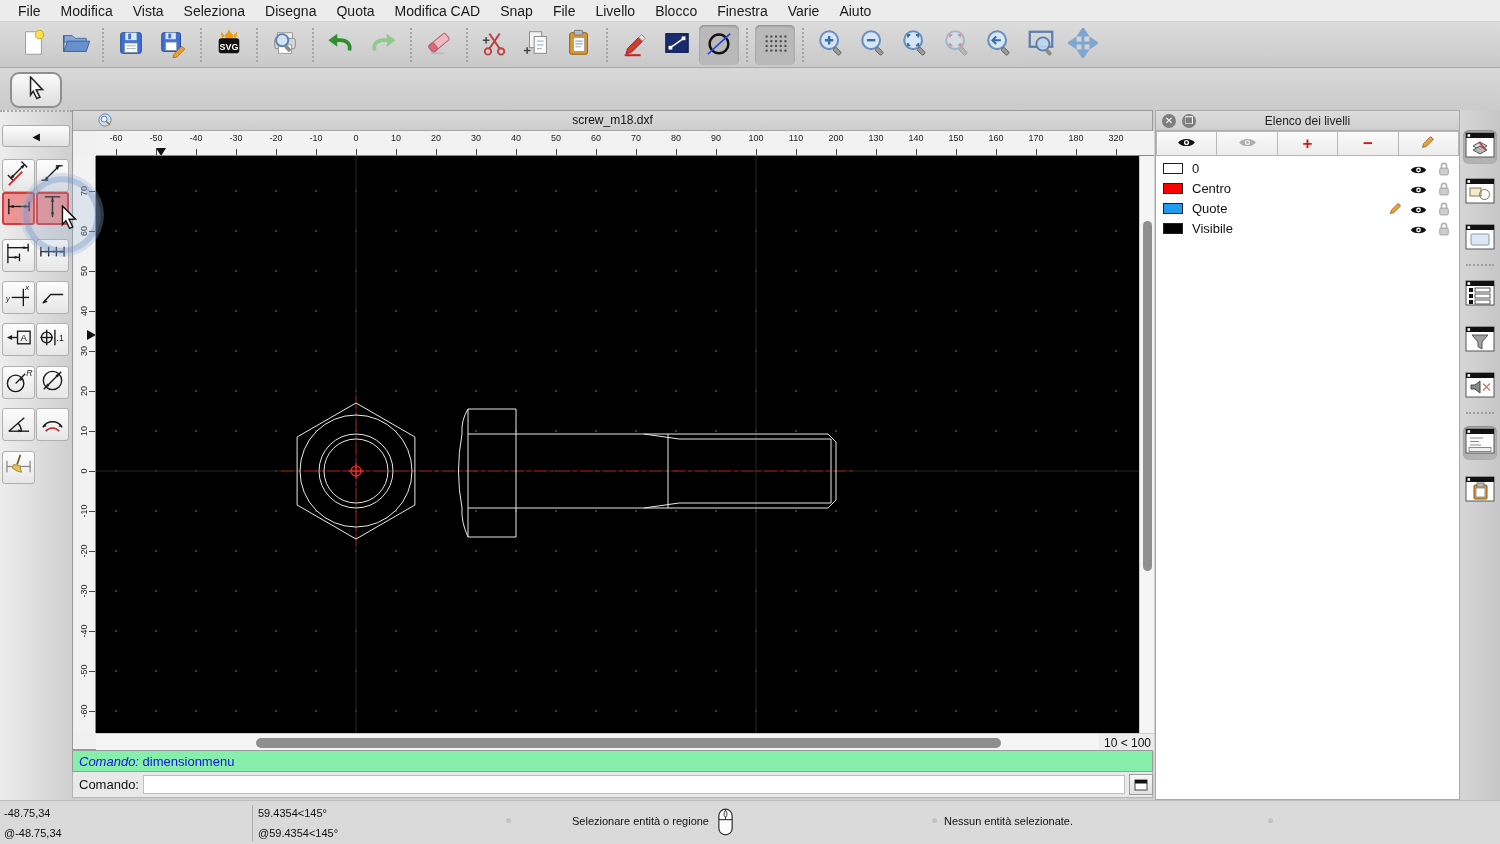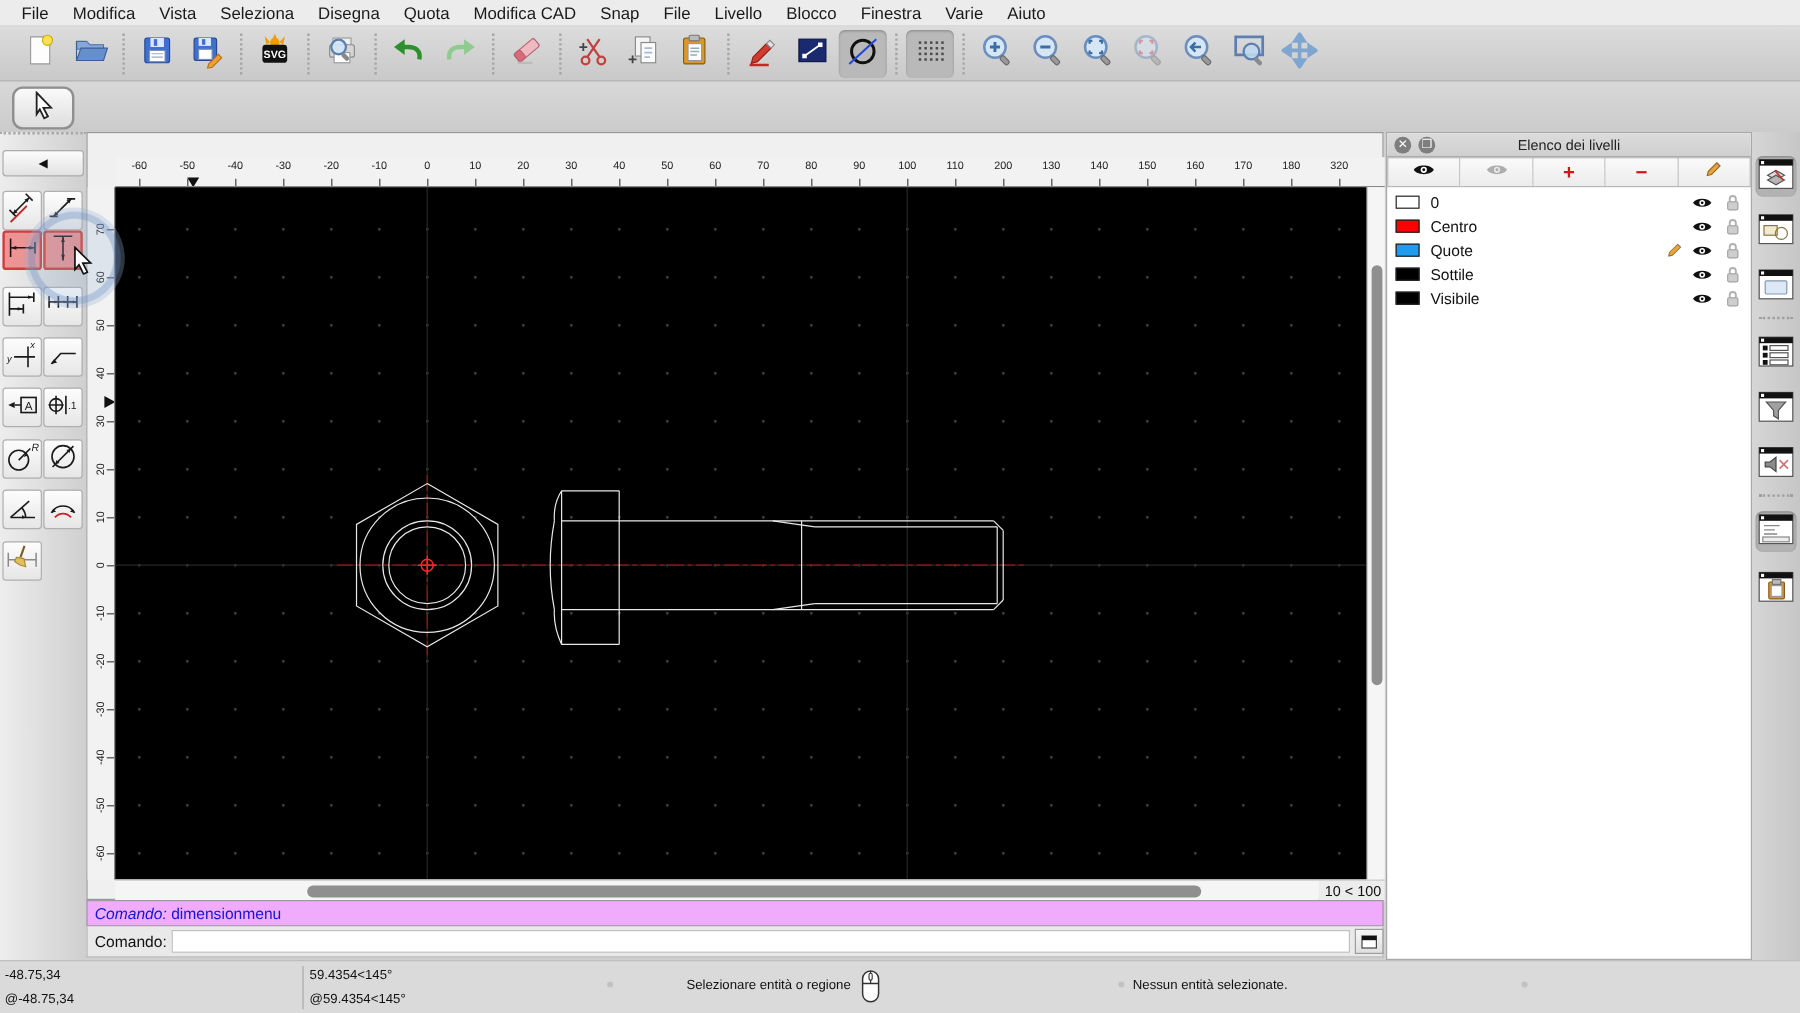--- a/index.html
+++ b/index.html
@@ -45,21 +45,21 @@
             background-image:radial-gradient(circle at 1px 1px, #3a3a3a 1px, transparent 1.5px);
             background-size:40px 40px; background-position:19px 34px; }
 
   #vscroll { position:absolute; left:1066px; top:45px; width:15px; height:577px; background:#f5f5f5; border-left:1px solid #ccc; }
   #vscroll .thumb { position:absolute; left:3px; top:65px; width:9px; height:350px; background:#8f8f8f; border-radius:5px; }
   #hscroll { position:absolute; left:23px; top:622px; width:1003px; height:18px; background:#f5f5f5; border-top:1px solid #ccc; }
   #hscroll .thumb { position:absolute; left:160px; top:4px; width:745px; height:10px; background:#8f8f8f; border-radius:5px; }
   #grid-status { position:absolute; left:1026px; top:622px; width:55px; height:18px; background:#ececec; font-size:12px; color:#111; text-align:right; padding:2px 3px 0 0; border-top:1px solid #ccc; }
 
   
-  #cmd-history { position:absolute; left:72px; top:750px; width:1081px; height:22px; background:#f0abfc; border:1px solid #9a9a9a; font-size:13px; padding:3px 0 16px 6px; color:#1414d8; }
+  #cmd-history { position:absolute; left:72px; top:750px; width:1081px; height:22px; background:#86efac; border:1px solid #9a9a9a; font-size:13px; padding:3px 0 16px 6px; color:#1414d8; }
   #cmd-history .lbl { font-style:italic; }
   #cmd-row { position:absolute; left:72px; top:772px; width:1081px; height:26px; background:#e9e9e9; border:1px solid #b5b5b5; border-top:none; }
   #cmd-label { position:absolute; left:6px; top:5px; font-size:13px; color:#111; }
   #cmd-input { position:absolute; left:70px; top:3px; width:982px; height:19px; border:1px solid #c0c0c0; background:#fff; font-size:13px; padding:0 4px; font-family:"Liberation Sans",sans-serif; }
   #cmd-expand-button { position:absolute; left:1056px; top:2px; width:24px; height:21px; background:linear-gradient(#f6f6f6,#e0e0e0); border:1px solid #9d9d9d; display:flex; align-items:center; justify-content:center; }
 
   
   #status-bar { position:absolute; left:0; top:800px; width:1500px; height:45px; background:#dadada; border-top:1px solid #bdbdbd; font-size:11px; color:#111; }
   .sb { position:absolute; white-space:nowrap; }
   .sb-dot { position:absolute; width:5px; height:5px; border-radius:50%; background:#c2c2c2; }
@@ -464,20 +464,30 @@
           <line x1="3" y1="16" x2="27" y2="16" stroke="#8a8a8a" stroke-width="1.3"></line>
           <line x1="3" y1="10" x2="3" y2="22" stroke="#8a8a8a" stroke-width="1.3"></line>
           <line x1="27" y1="10" x2="27" y2="22" stroke="#8a8a8a" stroke-width="1.3"></line>
           <line x1="17" y1="4" x2="13.5" y2="14" stroke="#7a5c1e" stroke-width="1.8"></line>
           <path d="M10 14l6.5 1 1.5 7-5-1.5-4.5-3z" fill="#e3bf56" stroke="#a8883a"></path>
         </svg></span>
     </div>
   </div>
 
 <div id="doc-window">
+  <div id="doc-titlebar">
+    <span id="doc-icon">
+      <svg width="14" height="14" viewBox="0 0 16 16">
+          <circle cx="8" cy="8" r="7" fill="#cfe2f4" stroke="#5a7fb0"></circle>
+          <circle cx="7" cy="7" r="3.4" fill="#eef6ff" stroke="#4a6ea0"></circle>
+          <path d="M9.5 9.5l4 4" stroke="#c2782a" stroke-width="2"></path>
+        </svg>
+    </span>
+    <span id="doc-title">screw_m18.dxf</span>
+  </div>
 
   <div id="ruler-h">
       <div class="hlab" style="left: 20px;">-60</div>
       <div class="htick" style="left: 20px;"></div>
       <div class="hlab" style="left: 60px;">-50</div>
       <div class="htick" style="left: 60px;"></div>
       <div class="hlab" style="left: 100px;">-40</div>
       <div class="htick" style="left: 100px;"></div>
       <div class="hlab" style="left: 140px;">-30</div>
       <div class="htick" style="left: 140px;"></div>
@@ -727,33 +737,20 @@
             <circle cx="10" cy="7" r="2.8" fill="#fff"></circle>
             <circle cx="10" cy="7" r="1.3" fill="#111"></circle>
           </svg></span>
         <span class="llock"><svg width="12" height="15" viewBox="0 0 14 17">
             <path d="M4 8V5.5a3 3 0 0 1 6 0V8" fill="none" stroke="#b0b0b0" stroke-width="1.8"></path>
             <rect x="2" y="8" width="10" height="8" rx="1.5" fill="#cdcdcd" stroke="#9a9a9a"></rect>
           </svg></span>
       </div>
       <div class="lrow">
         <div class="lswatch" style="background: rgb(0, 0, 0);"></div>
-        <span class="lname">Sottile</span>
-        <span class="leye"><svg width="17" height="12" viewBox="0 0 20 14">
-            <path d="M1 7C4 1.8 16 1.8 19 7 16 12.2 4 12.2 1 7z" fill="#111"></path>
-            <circle cx="10" cy="7" r="2.8" fill="#fff"></circle>
-            <circle cx="10" cy="7" r="1.3" fill="#111"></circle>
-          </svg></span>
-        <span class="llock"><svg width="12" height="15" viewBox="0 0 14 17">
-            <path d="M4 8V5.5a3 3 0 0 1 6 0V8" fill="none" stroke="#b0b0b0" stroke-width="1.8"></path>
-            <rect x="2" y="8" width="10" height="8" rx="1.5" fill="#cdcdcd" stroke="#9a9a9a"></rect>
-          </svg></span>
-      </div>
-      <div class="lrow">
-        <div class="lswatch" style="background: rgb(0, 0, 0);"></div>
         <span class="lname">Visibile</span>
         <span class="leye"><svg width="17" height="12" viewBox="0 0 20 14">
             <path d="M1 7C4 1.8 16 1.8 19 7 16 12.2 4 12.2 1 7z" fill="#111"></path>
             <circle cx="10" cy="7" r="2.8" fill="#fff"></circle>
             <circle cx="10" cy="7" r="1.3" fill="#111"></circle>
           </svg></span>
         <span class="llock"><svg width="12" height="15" viewBox="0 0 14 17">
             <path d="M4 8V5.5a3 3 0 0 1 6 0V8" fill="none" stroke="#b0b0b0" stroke-width="1.8"></path>
             <rect x="2" y="8" width="10" height="8" rx="1.5" fill="#cdcdcd" stroke="#9a9a9a"></rect>
           </svg></span>

